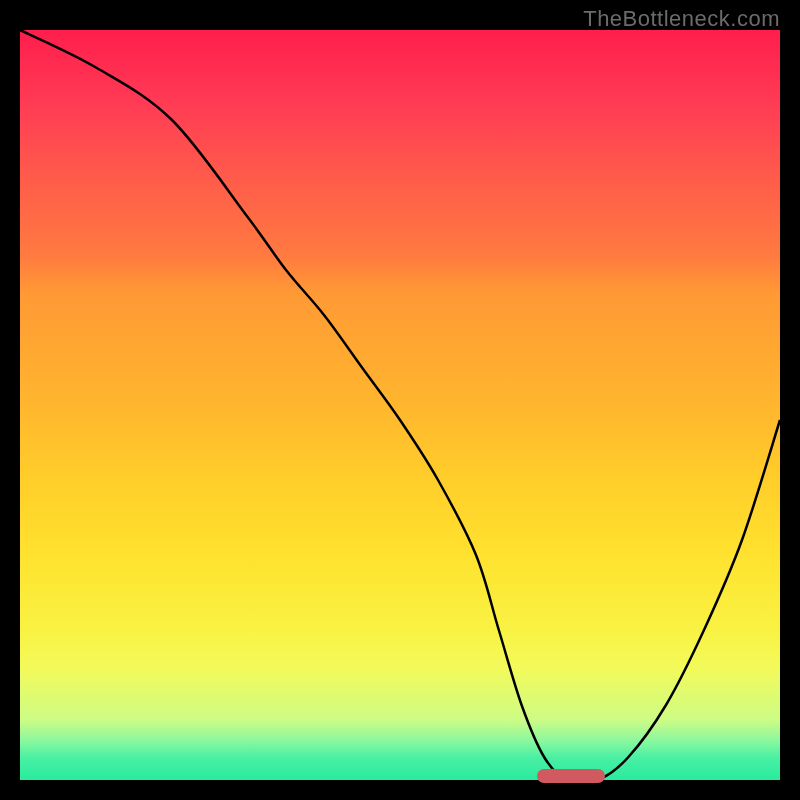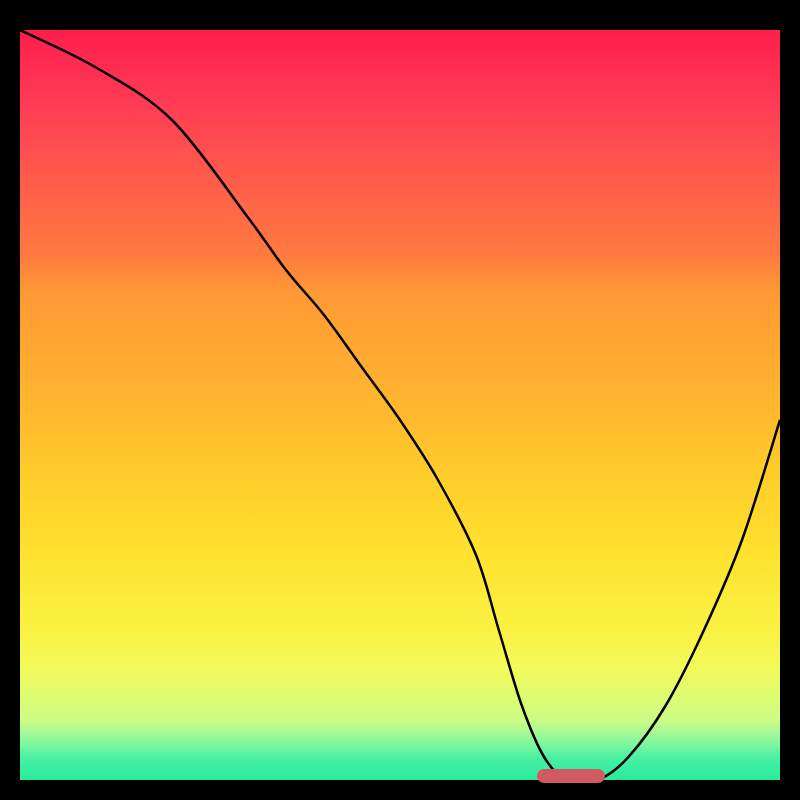--- a/index.html
+++ b/index.html
@@ -61,19 +61,20 @@
     top: 0;
     width: 760px;
     height: 750px;
     pointer-events: none;
   }
 </style>
 </head>
 <body>
 
 <div class="container">
+  <div class="watermark">TheBottleneck.com</div>
   <div class="plot-area">
     <svg class="curve" viewBox="0 0 760 750" preserveAspectRatio="none">
       <path id="curve-path" fill="none" stroke="#000000" stroke-width="2.5" d="M 0 0 C 12.666666666666666 6.25, 50.66666666666667 22.5, 76 37.5 C 101.33333333333333 52.5, 126.66666666666667 65, 152 90 C 177.33333333333334 115, 209 162.5, 228 187.5 C 247 212.5, 253.33333333333334 223.74999999999994, 266 239.99999999999994 C 278.6666666666667 256.24999999999994, 291.3333333333333 268.75, 304 285 C 316.6666666666667 301.25, 329.3333333333333 319.99999999999994, 342 337.49999999999994 C 354.6666666666667 354.99999999999994, 367.3333333333333 371.25, 380 390 C 392.6666666666667 408.75, 405.33333333333337 427.5, 418.00000000000006 450 C 430.66666666666674 472.5, 445.8666666666667 500, 456 525 C 466.1333333333333 550, 471.2 575, 478.8 600 C 486.40000000000003 625, 494 653.75, 501.6 675 C 509.20000000000005 696.25, 516.8 715, 524.4 727.5 C 532 740, 538.3333333333333 746.25, 547.1999999999999 750 C 556.0666666666666 753.75, 567.4666666666667 753.75, 577.6 750 C 587.7333333333333 746.25, 596.6 740, 608 727.5 C 619.4 715, 633.3333333333334 696.25, 646 675 C 658.6666666666666 653.75, 671.3333333333334 627.5, 684 600 C 696.6666666666666 572.5, 709.3333333333334 545, 722 510 C 734.6666666666666 475, 753.6666666666666 410, 760 390"></path>
     </svg>
     <div id="marker" class="marker" style="left: 516.8px; width: 68.4px; top: 739.25px; height: 14px; background: rgb(208, 90, 95);"></div>
   </div>
 </div>
 
 </body></html>

